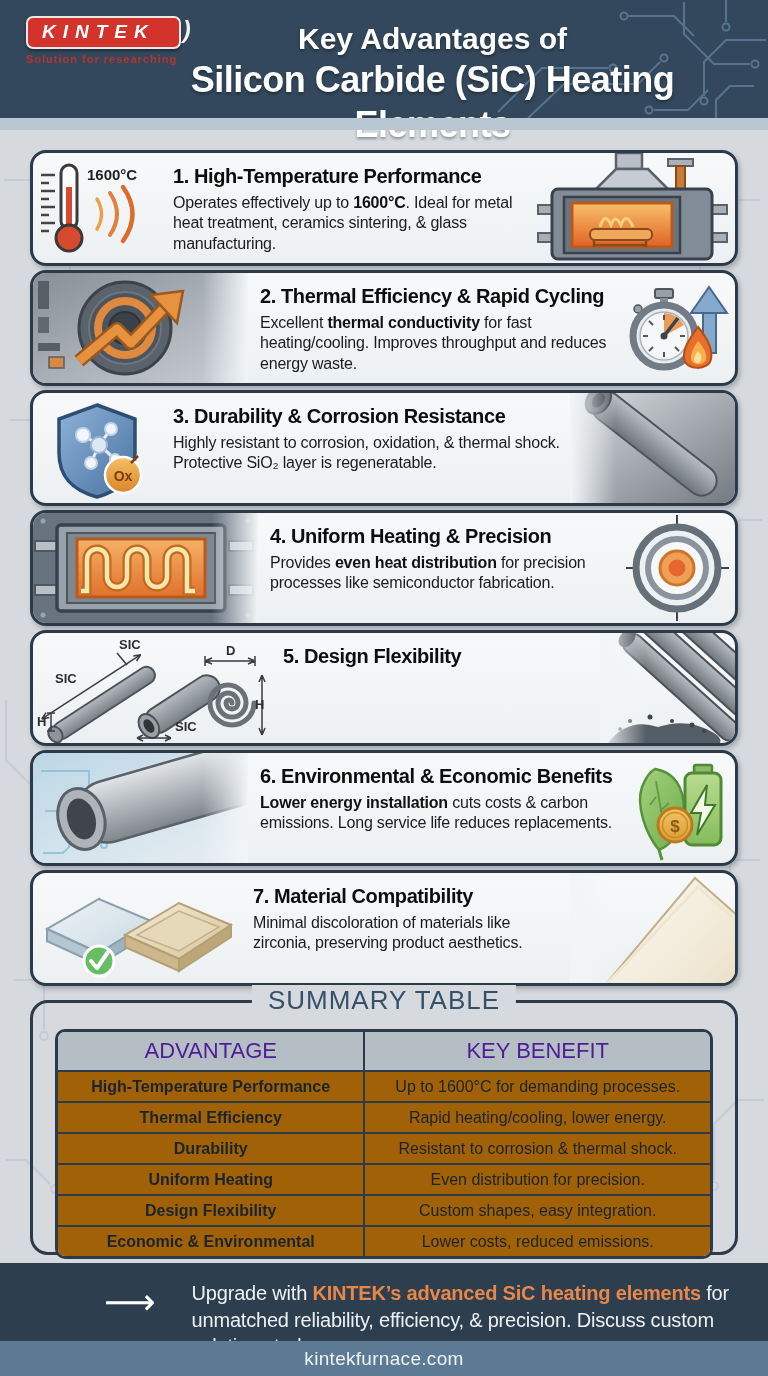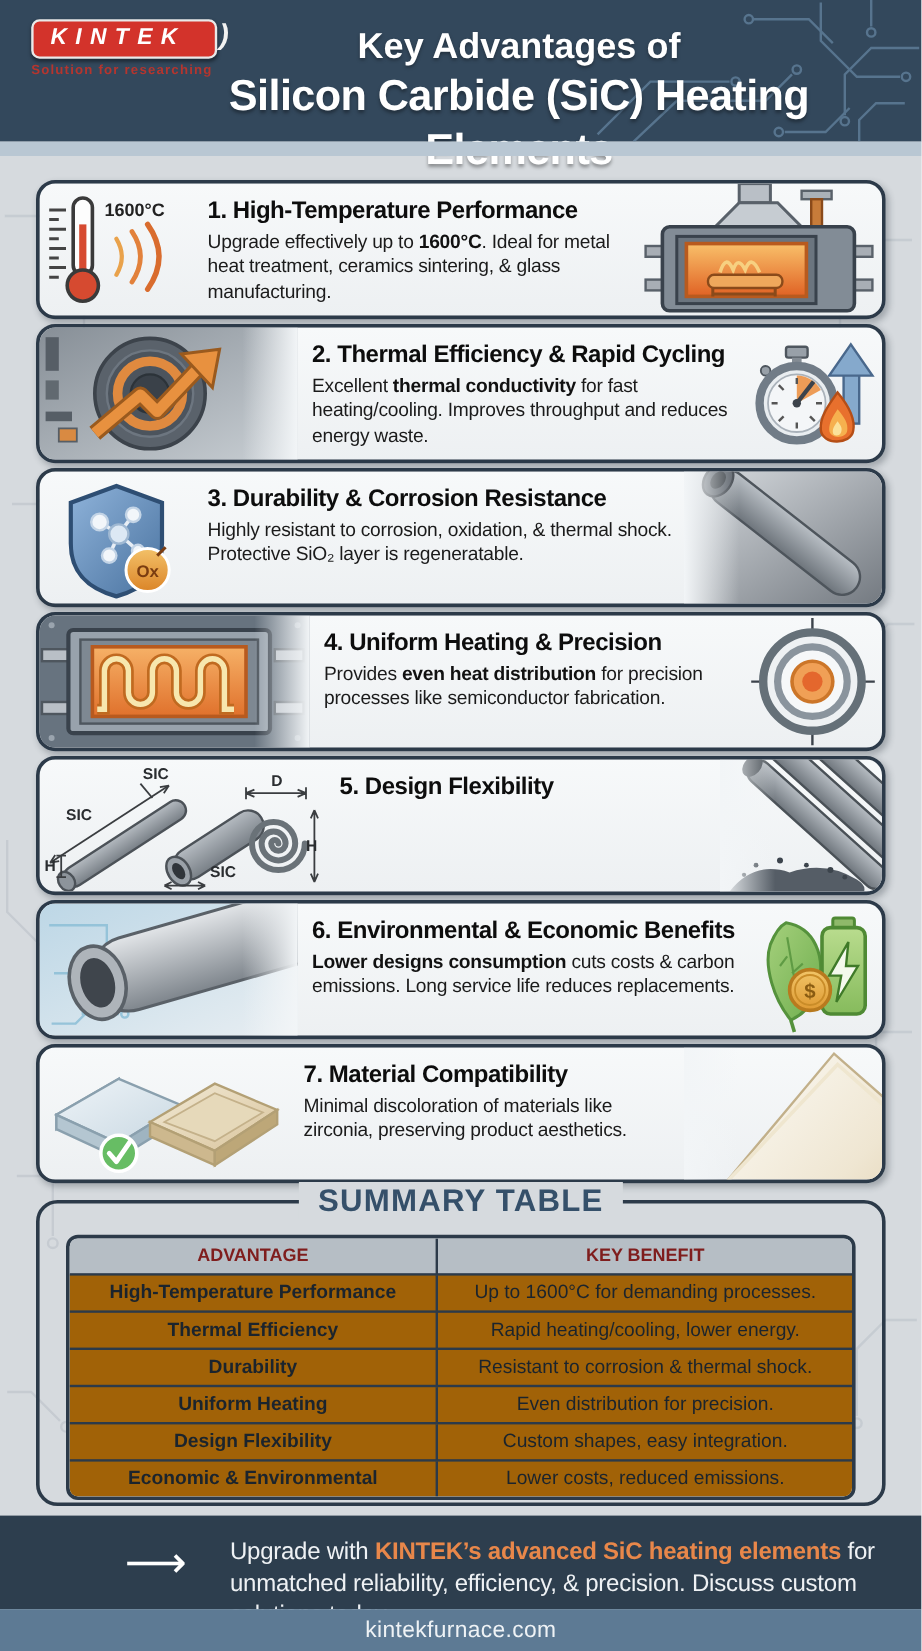--- a/index.html
+++ b/index.html
@@ -33,26 +33,26 @@
                  background:linear-gradient(270deg,rgba(242,245,247,0),#f2f5f7);}
   .card-text{flex:1;padding:12px 4px 6px 12px;min-width:0;}
   .card-title{font-size:20px;font-weight:bold;color:#0d0d0d;letter-spacing:-0.4px;
               white-space:nowrap;margin-bottom:5px;}
   .card-body{font-size:16px;color:#1b1b1b;letter-spacing:-0.2px;line-height:1.28;}
   .card-body b{color:#111;}
   
   .summary{position:absolute;top:1000px;left:30px;width:708px;height:255px;border:3px solid #2c3a49;
            border-radius:18px;box-sizing:border-box;z-index:2;}
   .summary-title{position:absolute;top:-18px;left:50%;transform:translateX(-50%);background:#d6dade;
-                 padding:0 16px;font-size:26px;font-weight:bold;color:#35506a;letter-spacing:1px;
+                 padding:0 16px;font-size:26px;font-weight:normal;color:#35506a;letter-spacing:1px;
                  white-space:nowrap;}
   .tablewrap{margin:26px 22px 0 22px;border:3px solid #2c3a49;border-radius:10px;overflow:hidden;
              background:#e8eced;}
   table{width:100%;border-collapse:collapse;}
-  th{background:#b6bec5;font-size:15px;font-weight:bold;color:#7f1d1d;padding:6px 4px;
+  th{background:#b6bec5;font-size:22px;font-weight:normal;color:#4c1d95;padding:6px 4px;
      border:2px solid #2c3a49;text-align:center;}
   td{background:#a16207;font-size:16px;color:#1b242d;padding:5.5px 6px;border:2px solid #2c3a49;
      text-align:center;}
   td.adv{font-weight:bold;width:47%;}
   table tr:first-child th{border-top:none;} table tr th:first-child,table tr td:first-child{border-left:none;}
   table tr th:last-child,table tr td:last-child{border-right:none;} table tr:last-child td{border-bottom:none;}
   
   .footer{position:absolute;top:1263px;left:0;width:768px;height:78px;background:#2d3e4e;
           display:flex;align-items:center;z-index:2;}
   .footer-arrow{margin-left:104px;color:#fff;font-size:36px;line-height:1;flex:none;}
@@ -145,21 +145,21 @@
           <text x="54" y="27" font-size="15" font-weight="bold" fill="#222">1600°C</text>
           <g fill="none" stroke-linecap="round">
               <path d="M64,46 q9,15 0,30" stroke="#e9a24b" stroke-width="3.5"></path>
               <path d="M77,40 q14,21 0,42" stroke="#e2813b" stroke-width="4"></path>
               <path d="M90,34 q19,27 0,54" stroke="#d96c2e" stroke-width="4.5"></path>
             </g>
         </svg>
       </div>
       <div class="card-text">
         <div class="card-title">1. High-Temperature Performance</div>
-        <div class="card-body"><span>Upgrade effectively up to </span><b>1600°C</b><span>. Ideal for metal heat treatment, ceramics sintering, &amp; glass manufacturing.</span></div>
+        <div class="card-body"><span>Operates effectively up to </span><b>1600°C</b><span>. Ideal for metal heat treatment, ceramics sintering, &amp; glass manufacturing.</span></div>
       </div>
       <div class="vis" style="width:205px">
         <svg width="205" height="110" viewBox="0 0 205 110">
           <defs>
               <linearGradient id="s1g" x1="0" y1="0" x2="0" y2="1">
                 <stop offset="0" stop-color="#f9c06a"></stop>
                 <stop offset="1" stop-color="#e06224"></stop>
               </linearGradient>
             </defs>
           <rect x="86" y="0" width="26" height="16" fill="#b9bfc6" stroke="#59616a" stroke-width="2.5"></rect>
@@ -426,21 +426,21 @@
           </g>
           <g transform="rotate(-16 80 60)">
             <rect x="44" y="26" width="200" height="62" rx="31" fill="url(#s6t)" stroke="#5a6168" stroke-width="2.5"></rect>
             <ellipse cx="48" cy="57" rx="23" ry="31" fill="#aeb4ba" stroke="#5a6168" stroke-width="3"></ellipse>
             <ellipse cx="48" cy="57" rx="14" ry="21" fill="#3f454c"></ellipse>
           </g>
         </svg>
       </div>
       <div class="card-text">
         <div class="card-title">6. Environmental &amp; Economic Benefits</div>
-        <div class="card-body"><span></span><b>Lower designs consumption</b><span> cuts costs &amp; carbon emissions. Long service life reduces replacements.</span></div>
+        <div class="card-body"><span></span><b>Lower energy installation</b><span> cuts costs &amp; carbon emissions. Long service life reduces replacements.</span></div>
       </div>
       <div class="vis" style="width:110px">
         <svg width="110" height="110" viewBox="0 0 110 110">
           <defs>
               <linearGradient id="s6l" x1="0" y1="0" x2="1" y2="1">
                 <stop offset="0" stop-color="#a5d07c"></stop>
                 <stop offset="1" stop-color="#6fae4e"></stop>
               </linearGradient>
           <linearGradient id="s6bt" x1="0" y1="0" x2="0" y2="1">
                 <stop offset="0" stop-color="#b9dc8e"></stop>

